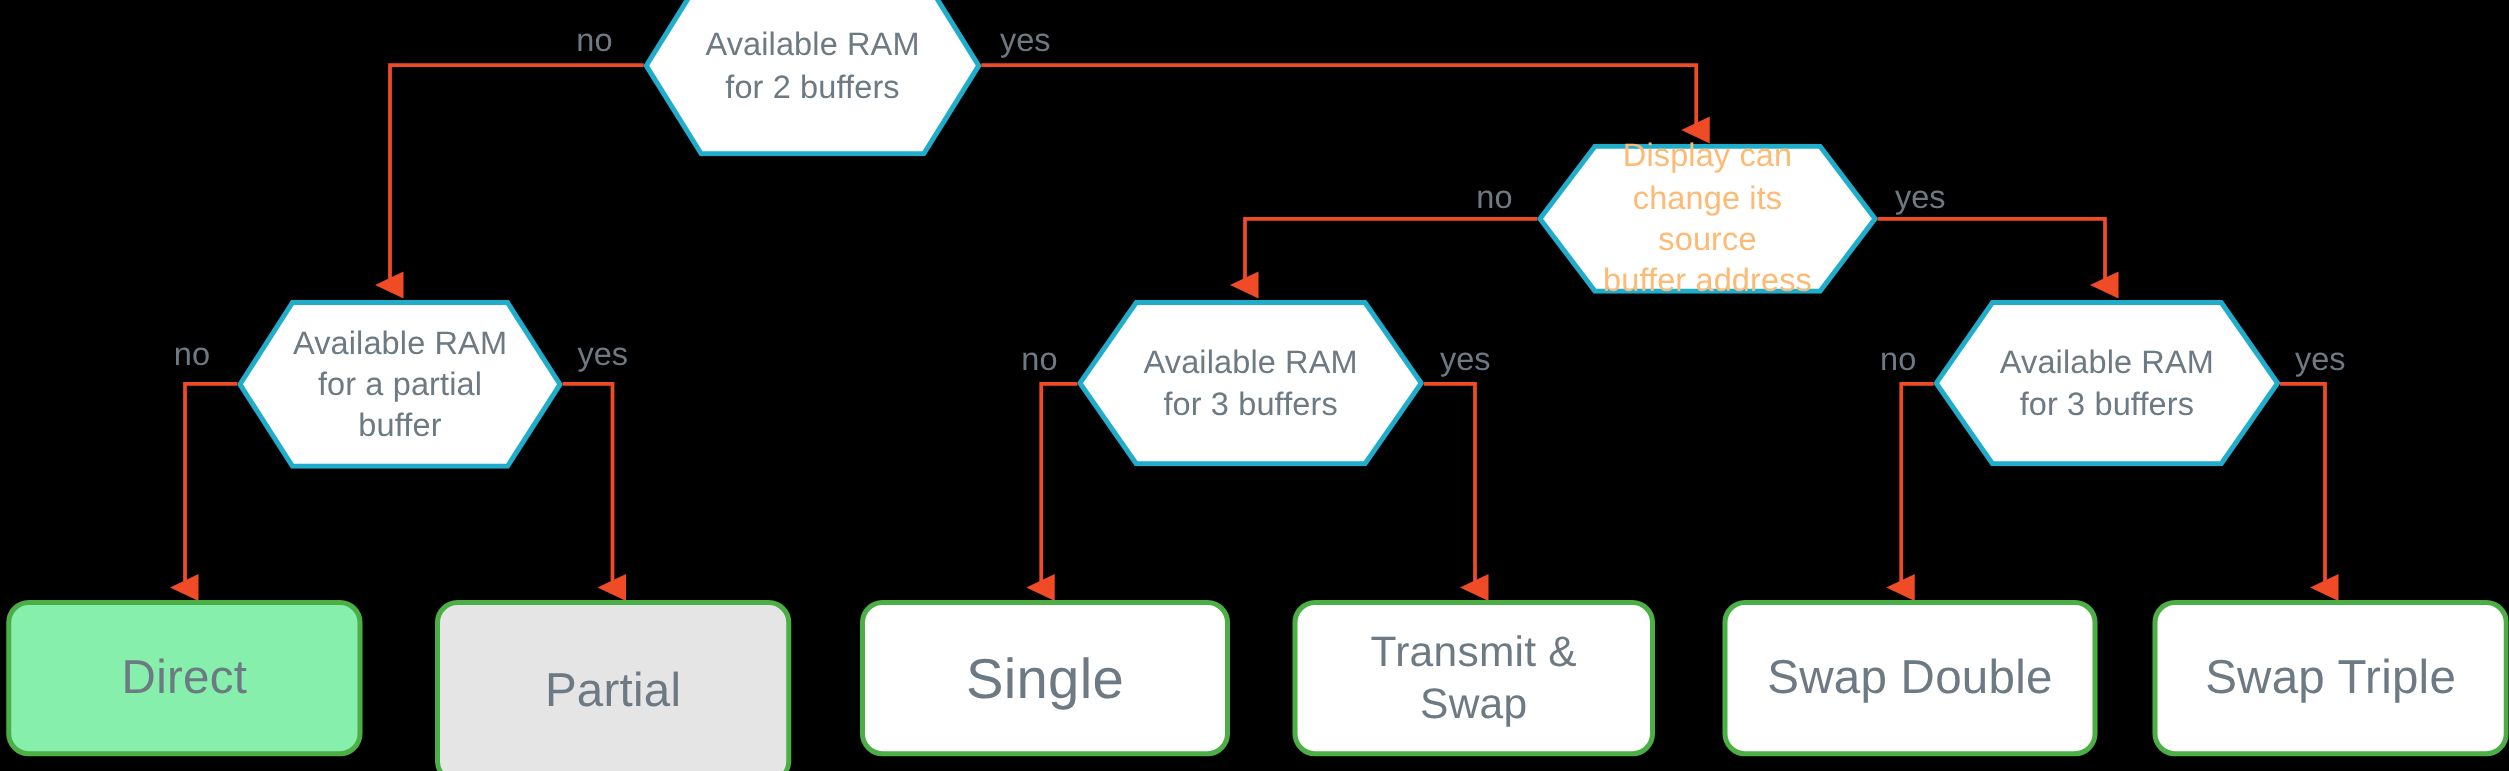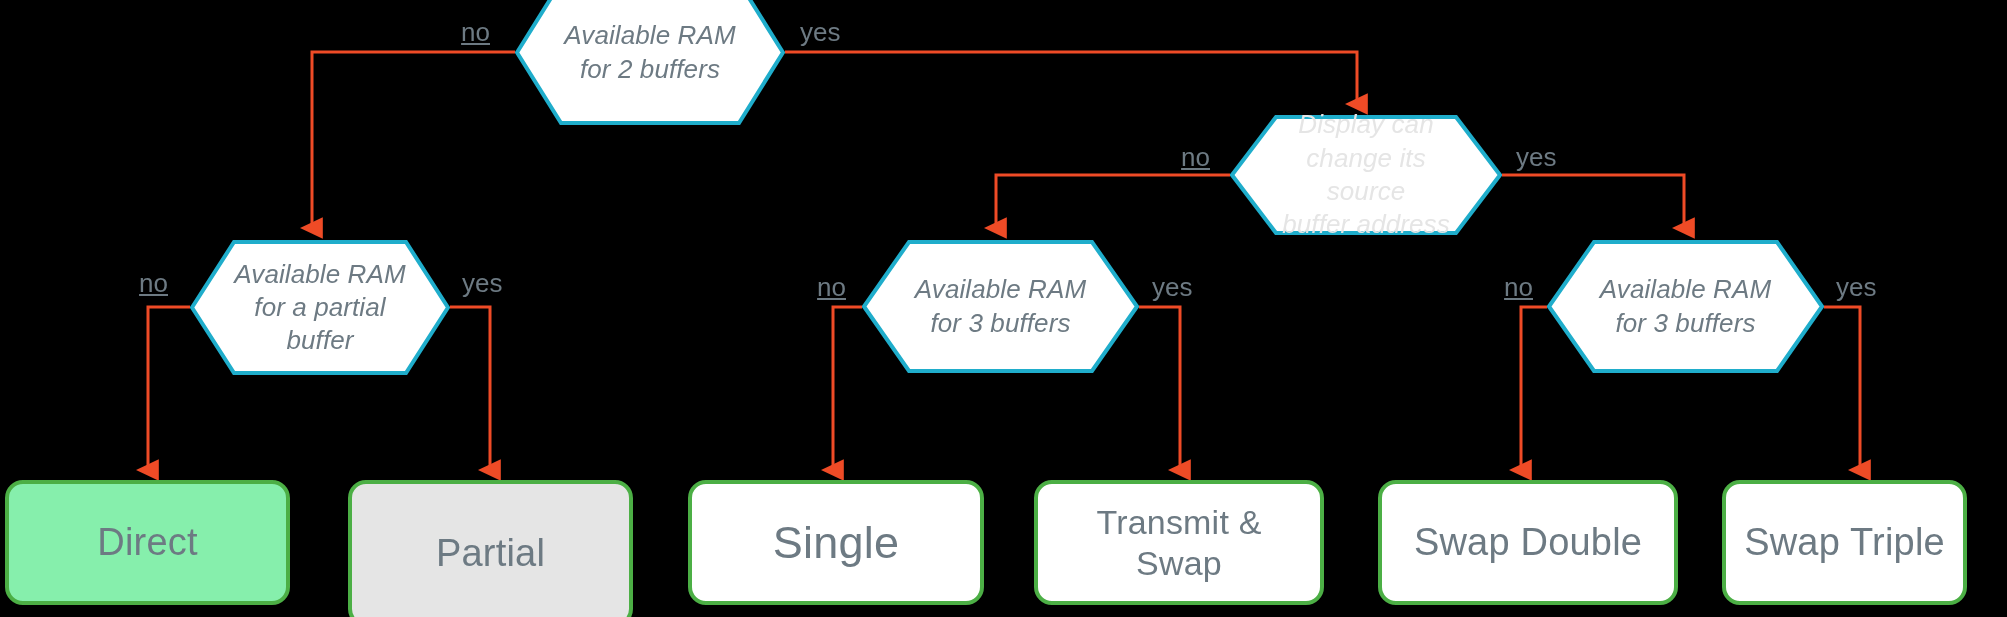--- a/index.html
+++ b/index.html
@@ -49,21 +49,20 @@
   }
   .hex .hex-label {
     position: relative;
     z-index: 2;
     color: #6d7a83;
     font-size: 26px;
     line-height: 1.28;
     letter-spacing: 0.1px;
     padding: 0 34px;
     white-space: pre-line;
-    font-style: italic;
   }
   
   .term {
     background: #ffffff;
     border: 4px solid #4caf45;
     border-radius: 18px;
   }
   .term .term-label {
     color: #6d7a83;
     font-size: 38px;
@@ -73,21 +72,21 @@
     white-space: pre-line;
   }
   
   .edge-label {
     position: absolute;
     color: #6d7a83;
     font-size: 26px;
     line-height: 1;
     white-space: nowrap;
   }
-  .edge-label.right-anchor { transform: translate(-100%, -50%); text-decoration: underline; }
+  .edge-label.right-anchor { transform: translate(-100%, -50%); }
   .edge-label.left-anchor  { transform: translate(0, -50%); }
 </style>
 </head>
 <body>
 
 <div id="stage">
 
   <svg id="edge-layer" viewBox="0 0 2007 617" xmlns="http://www.w3.org/2000/svg">
     <defs>
       <marker id="arrowhead" markerWidth="9" markerHeight="9" refX="4.2" refY="4.2" orient="auto" markerUnits="strokeWidth">
@@ -121,21 +120,21 @@
           <polygon points="44,2 216,2 258,67.5 216,133 44,133 2,67.5" fill="#ffffff" stroke="#1fadcb" stroke-width="4" vector-effect="non-scaling-stroke"></polygon>
         </svg>
         <div class="hex-label" style="font-size: 26px; color: rgb(109, 122, 131);">Available RAM
 for a partial
 buffer</div>
       </div>
       <div class="node hex" style="left: 1230px; top: 115px; width: 272px; height: 120px;">
         <svg class="hex-svg" viewBox="0 0 272 120" preserveAspectRatio="none">
           <polygon points="46,2 226,2 270,60 226,118 46,118 2,60" fill="#ffffff" stroke="#1fadcb" stroke-width="4" vector-effect="non-scaling-stroke"></polygon>
         </svg>
-        <div class="hex-label" style="font-size: 26px; color: #e5e5e5;">Display can
+        <div class="hex-label" style="font-size: 26px; color: #fdba74;">Display can
 change its source
 buffer address</div>
       </div>
       <div class="node hex" style="left: 862px; top: 240px; width: 277px; height: 133px;">
         <svg class="hex-svg" viewBox="0 0 277 133" preserveAspectRatio="none">
           <polygon points="47,2 230,2 275,66.5 230,131 47,131 2,66.5" fill="#ffffff" stroke="#1fadcb" stroke-width="4" vector-effect="non-scaling-stroke"></polygon>
         </svg>
         <div class="hex-label" style="font-size: 26px; color: rgb(109, 122, 131);">Available RAM
 for 3 buffers</div>
       </div>
@@ -157,21 +156,21 @@
       <div class="node term" style="left: 688px; top: 480px; width: 296px; height: 125px; border-color: rgb(76, 175, 69); background: rgb(255, 255, 255);">
         <div class="term-label" style="font-size: 45px; color: rgb(109, 122, 131);">Single</div>
       </div>
       <div class="node term" style="left: 1034px; top: 480px; width: 290px; height: 125px; border-color: rgb(76, 175, 69); background: rgb(255, 255, 255);">
         <div class="term-label" style="font-size: 34px; color: rgb(109, 122, 131);">Transmit &amp;
 Swap</div>
       </div>
       <div class="node term" style="left: 1378px; top: 480px; width: 300px; height: 125px; border-color: rgb(76, 175, 69); background: rgb(255, 255, 255);">
         <div class="term-label" style="font-size: 38px; color: rgb(109, 122, 131);">Swap Double</div>
       </div>
-      <div class="node term" style="left: 1722px; top: 480px; width: 245px; height: 125px; border-color: rgb(76, 175, 69); background: rgb(255, 255, 255);">
+      <div class="node term" style="left: 1722px; top: 480px; width: 285px; height: 125px; border-color: rgb(76, 175, 69); background: rgb(255, 255, 255);">
         <div class="term-label" style="font-size: 38px; color: rgb(109, 122, 131);">Swap Triple</div>
       </div>
     </div>
   <div id="edge-labels">
       <div class="edge-label right-anchor" style="left: 490px; top: 32px; color: rgb(109, 122, 131);">no</div>
       <div class="edge-label left-anchor" style="left: 800px; top: 32px; color: rgb(109, 122, 131);">yes</div>
       <div class="edge-label right-anchor" style="left: 168px; top: 283px; color: rgb(109, 122, 131);">no</div>
       <div class="edge-label left-anchor" style="left: 462px; top: 283px; color: rgb(109, 122, 131);">yes</div>
       <div class="edge-label right-anchor" style="left: 1210px; top: 157px; color: rgb(109, 122, 131);">no</div>
       <div class="edge-label left-anchor" style="left: 1516px; top: 157px; color: rgb(109, 122, 131);">yes</div>

